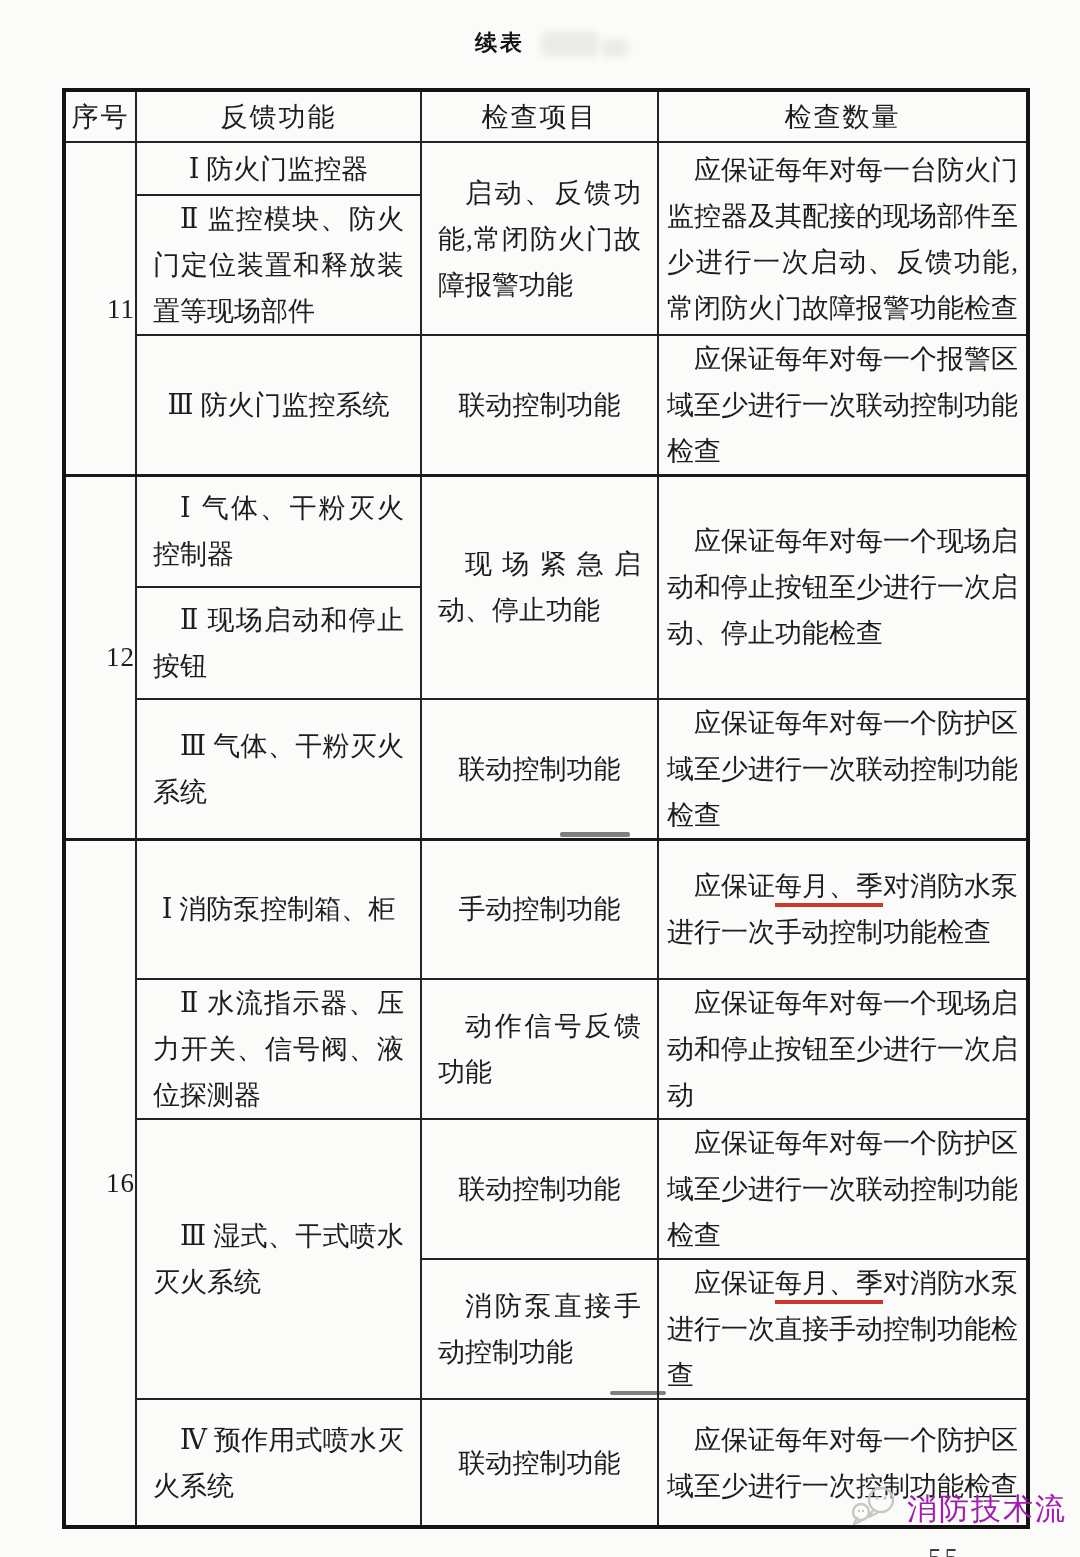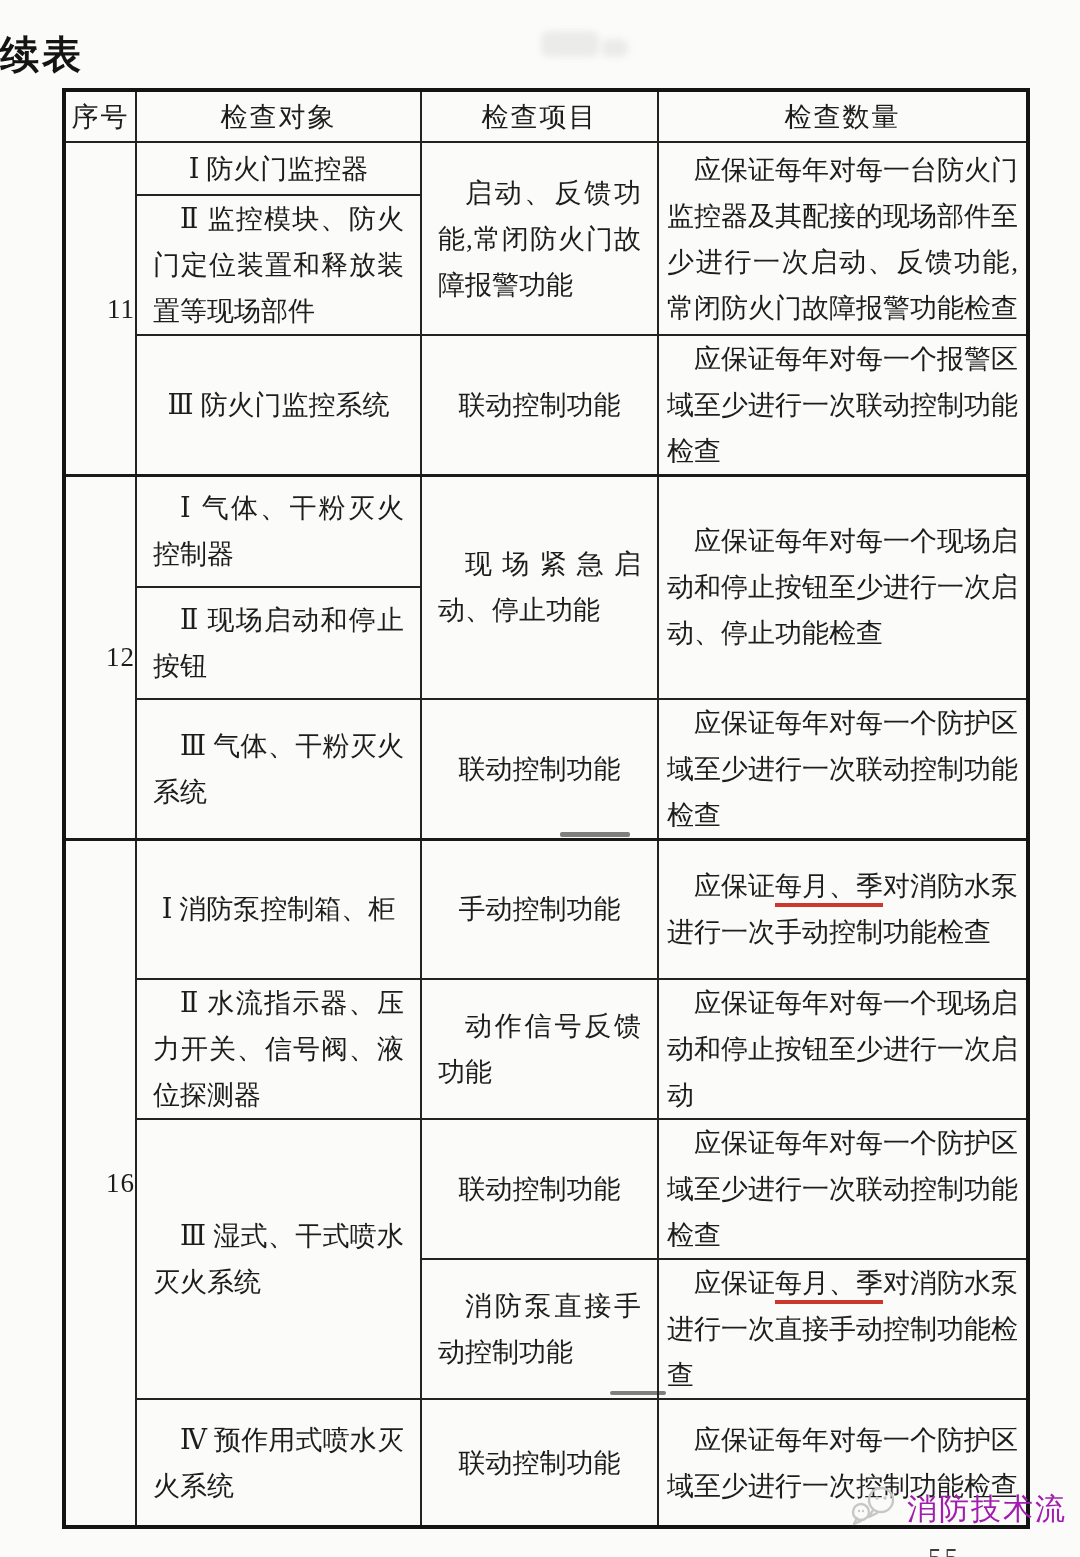--- a/index.html
+++ b/index.html
@@ -12,22 +12,22 @@
     height: 1557px;
     background: #fbfbf9;
     overflow: hidden;
     color: #1d1d1d;
   }
 
   .doc-title {
     position: absolute;
     left: 0; top: 28px;
     width: 1000px;
-    text-align: left;
-    font-size: 39px;
+    text-align: center;
+    font-size: 22px;
     font-weight: bold;
     letter-spacing: 3px;
     color: #141414;
   }
 
   
   .smudge { position: absolute; background: #ebebe9; border-radius: 8px; filter: blur(3px); }
   .smudge-1 { left: 541px; top: 31px; width: 58px; height: 26px; }
   .smudge-2 { left: 601px; top: 39px; width: 27px; height: 18px; }
 
@@ -120,21 +120,21 @@
     <colgroup>
       <col style="width:72px">
       <col style="width:285px">
       <col style="width:237px">
       <col style="width:370px">
     </colgroup>
 
     <tbody>
         <tr class="hdr">
       <th class="hcell">序号</th>
-      <th class="hcell">检查对象</th>
+      <th class="hcell">反馈功能</th>
       <th class="hcell">检查项目</th>
       <th class="hcell">检查数量</th>
     </tr>
 
     <tr class="r1">
       <td class="c-serial" rowspan="3">11</td>
       <td class="c-obj">
             <p class="single">Ⅰ 防火门监控器</p>
           </td>
       <td class="c-item" rowspan="2">

